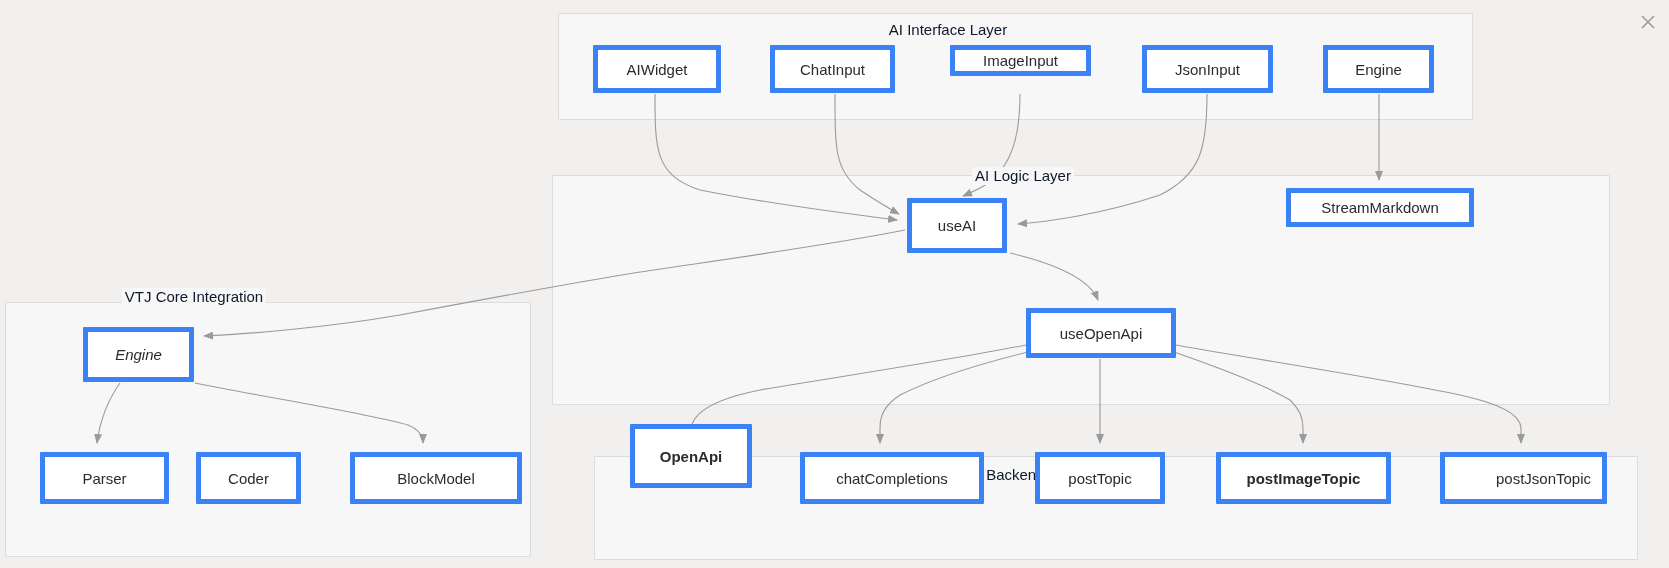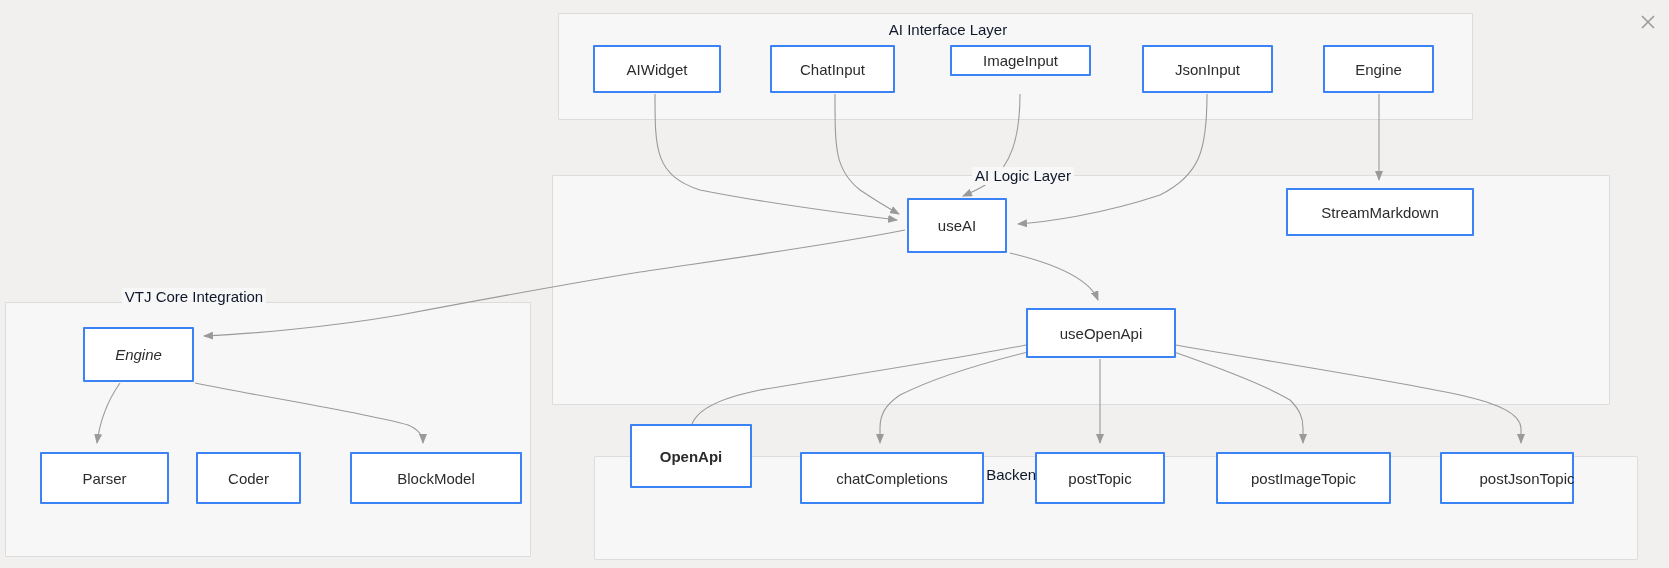--- a/index.html
+++ b/index.html
@@ -35,21 +35,21 @@
     font-size: 15px;
     color: #0f172a;
     background: #f7f7f7;
     white-space: nowrap;
     line-height: 18px;
     padding: 0 3px;
   }
   .node {
     position: absolute;
     background: #ffffff;
-    border: 2px solid #3b82f6;
+    border: 5px solid #3b82f6;
     border-radius: 1px;
     display: flex;
     align-items: center;
     justify-content: center;
     z-index: 3;
     font-size: 15px;
     color: #2b2b2b;
     white-space: nowrap;
     cursor: default;
   }
@@ -107,31 +107,31 @@
       <div class="cluster-label" style="left: 194px; top: 288px; transform: translateX(-50%);">VTJ Core Integration</div>
       <div class="cluster-label" style="left: 1037px; top: 466px; transform: translateX(-50%);">AI Backend Services</div>
     </div>
   <div id="node-layer">
       <div class="node" style="left: 593px; top: 45px; width: 128px; height: 48px;">AIWidget</div>
       <div class="node" style="left: 770px; top: 45px; width: 125px; height: 48px;">ChatInput</div>
       <div class="node" style="left: 950px; top: 45px; width: 141px; height: 31px;">ImageInput</div>
       <div class="node" style="left: 1142px; top: 45px; width: 131px; height: 48px;">JsonInput</div>
       <div class="node" style="left: 1323px; top: 45px; width: 111px; height: 48px;">Engine</div>
       <div class="node" style="left: 907px; top: 198px; width: 100px; height: 55px;">useAI</div>
-      <div class="node" style="left: 1286px; top: 188px; width: 188px; height: 48px;">StreamMarkdown</div>
+      <div class="node" style="left: 1286px; top: 188px; width: 188px; height: 39px;">StreamMarkdown</div>
       <div class="node" style="left: 1026px; top: 308px; width: 150px; height: 50px;">useOpenApi</div>
       <div class="node" style="left: 83px; top: 327px; width: 111px; height: 55px; font-style: italic;">Engine</div>
       <div class="node" style="left: 40px; top: 452px; width: 129px; height: 52px;">Parser</div>
       <div class="node" style="left: 196px; top: 452px; width: 105px; height: 52px;">Coder</div>
       <div class="node" style="left: 350px; top: 452px; width: 172px; height: 52px;">BlockModel</div>
       <div class="node" style="left: 630px; top: 424px; width: 122px; height: 64px; font-weight: bold;">OpenApi</div>
       <div class="node" style="left: 800px; top: 452px; width: 184px; height: 52px;">chatCompletions</div>
       <div class="node" style="left: 1035px; top: 452px; width: 130px; height: 52px;">postTopic</div>
-      <div class="node" style="left: 1216px; top: 452px; width: 175px; height: 52px;">postImageTopic</div>
-      <div class="node" style="left: 1440px; top: 452px; width: 134px; height: 52px; padding-left: 40px;">postJsonTopic</div>
+      <div class="node" style="left: 1216px; top: 452px; width: 175px; height: 52px; font-weight: bold;">postImageTopic</div>
+      <div class="node" style="left: 1440px; top: 452px; width: 167px; height: 52px; padding-left: 40px;">postJsonTopic</div>
     </div>
 
   <div class="close-btn">
     <svg width="14" height="14" viewBox="0 0 14 14">
       <path d="M1,1 L13,13 M13,1 L1,13" stroke="#9b9b9b" stroke-width="1.6" fill="none"></path>
     </svg>
   </div>
 
 </div>
 

